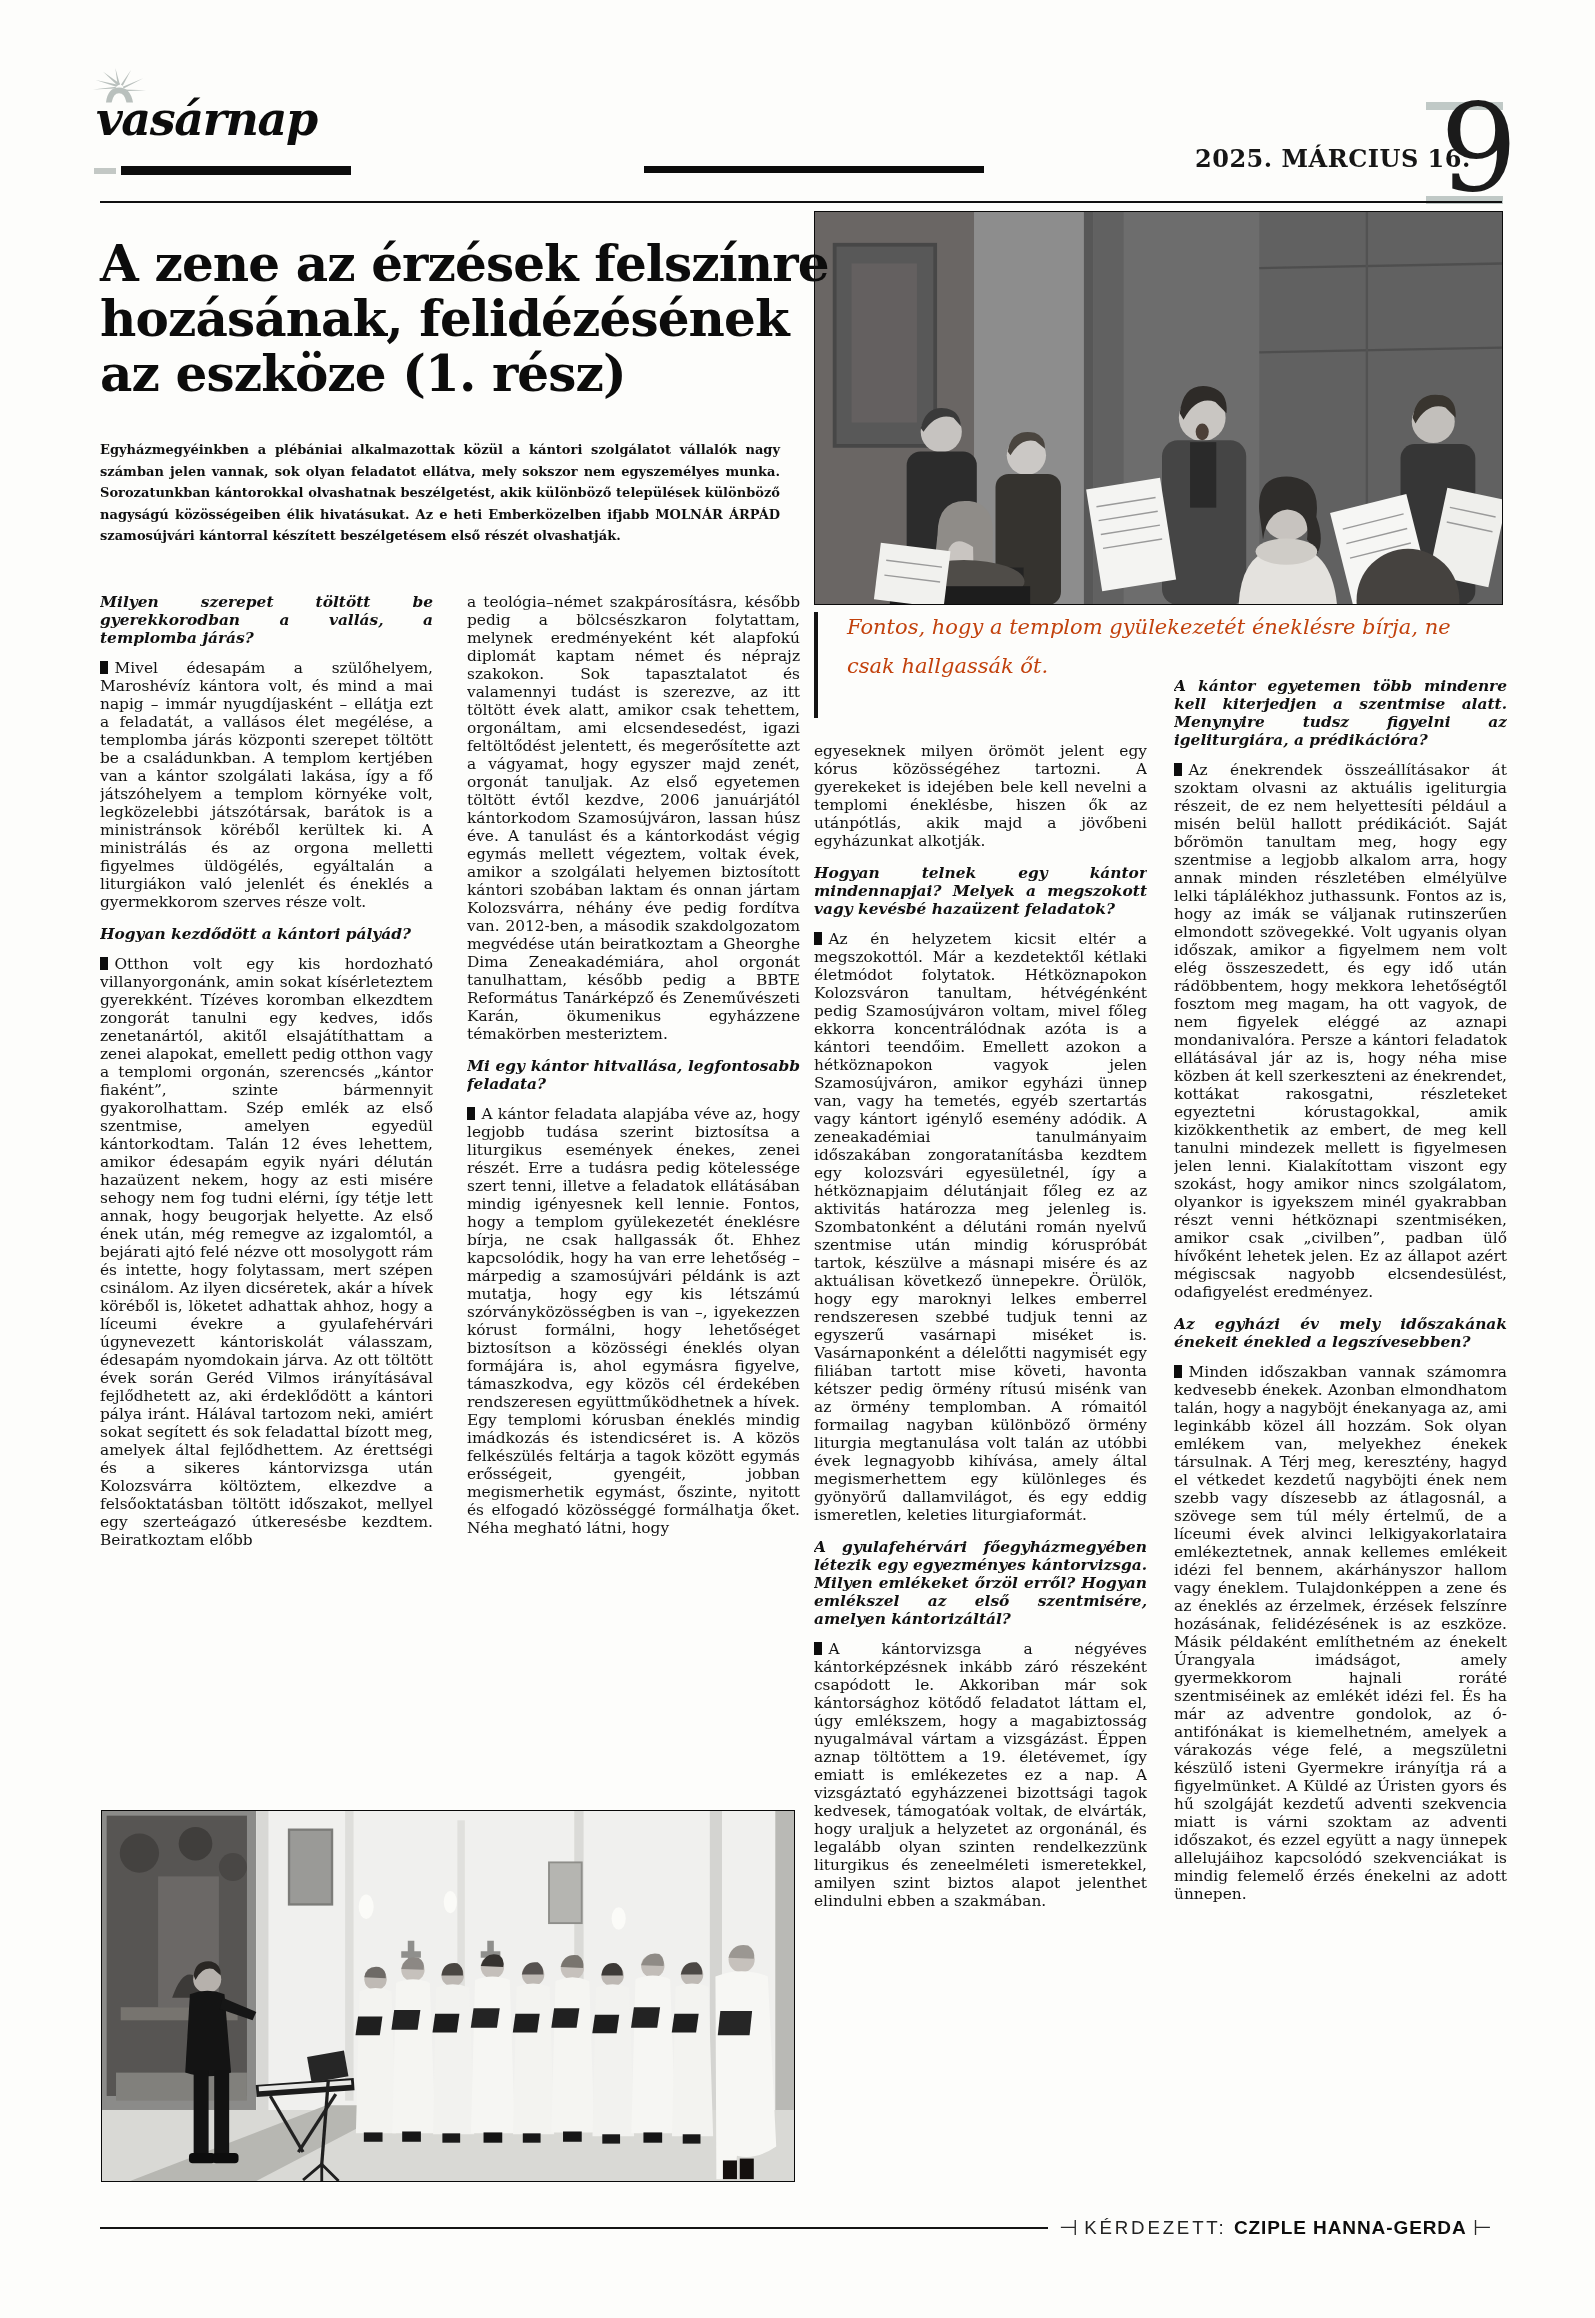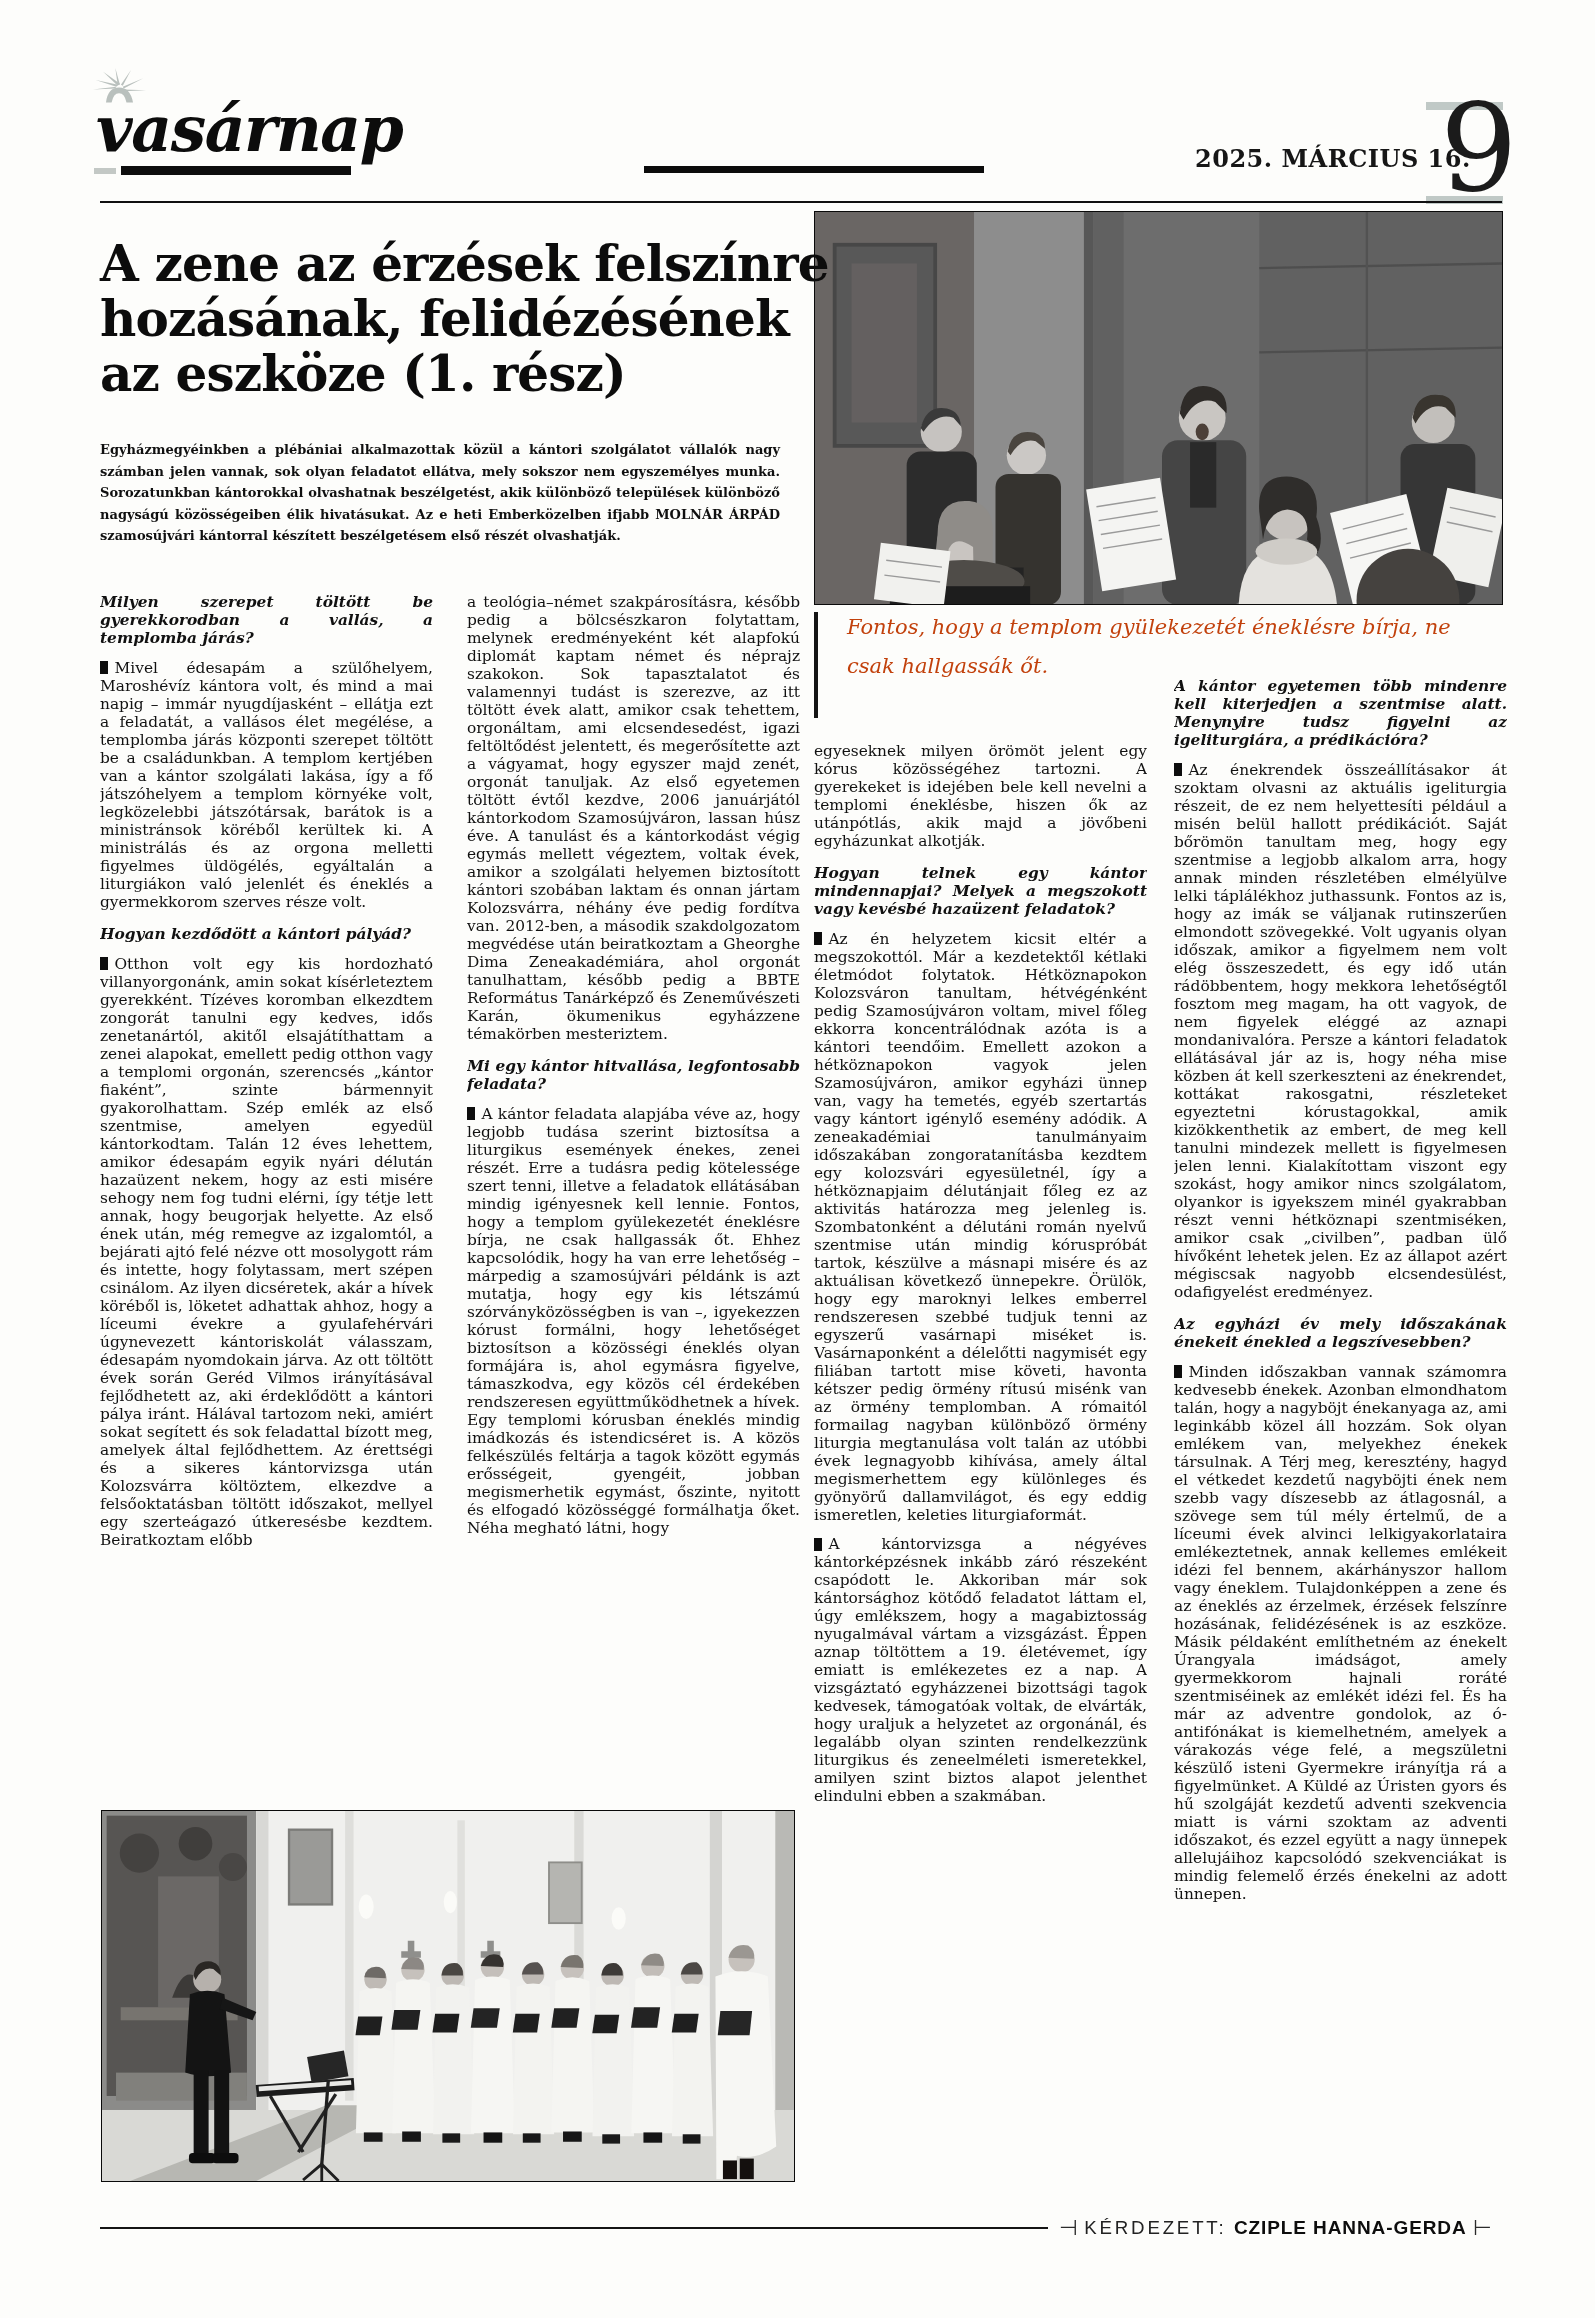--- a/index.html
+++ b/index.html
@@ -2,21 +2,21 @@
 <html style="font-size:7.5px"><head>
 <meta charset="utf-8">
 <style>
   html,body{margin:0;padding:0;background:#888;}
   .page{
     position:relative;width:1595px;height:2319px;background:#fdfdfb;
     font-family:"DejaVu Serif",serif;color:#111;overflow:hidden;
   }
   
   .logo{position:absolute;left:96px;top:92px;width:280px;
-    font-style:italic;font-weight:800;font-size:63px;letter-spacing:-1.4px;color:#0c0c0c;}
+    font-style:italic;font-weight:800;font-size:46px;letter-spacing:-1.4px;color:#0c0c0c;}
   .logo-sun{position:absolute;left:92px;top:66px;width:55px;height:45px;}
   .logo-bar{position:absolute;left:121px;top:166px;width:230px;height:9.3px;background:#0d0d0d;}
   .logo-tick{position:absolute;left:94px;top:168px;width:21.5px;height:6px;background:#c3c8c5;}
   .section-box{position:absolute;left:644px;top:106px;width:340px;height:64px;background:#edefee;
     display:flex;align-items:center;justify-content:center;}
   .section-box span{font-style:italic;font-weight:800;font-size:41px;color:#0a0a0a;letter-spacing:-0.5px;}
   .section-bar{position:absolute;left:644px;top:166px;width:340px;height:6.5px;background:#0b0b0b;}
   .issue-date{position:absolute;left:1195px;top:144px;width:220px;text-align:center;
     font-weight:700;font-size:24px;letter-spacing:0.5px;color:#161616;white-space:nowrap;}
   .page-number{position:absolute;left:1440px;top:87px;width:70px;text-align:center;
@@ -177,20 +177,21 @@
   <div class="col col2">
     <p class="a">a teológia–német szakpárosításra, később pedig a bölcsészkaron folytattam, melynek eredményeként két alapfokú diplomát kaptam német és néprajz szakokon. Sok tapasztalatot és valamennyi tudást is szerezve, az itt töltött évek alatt, amikor csak tehettem, orgonáltam, ami elcsendesedést, igazi feltöltődést jelentett, és megerősítette azt a vágyamat, hogy egyszer majd zenét, orgonát tanuljak. Az első egyetemen töltött évtől kezdve, 2006 januárjától kántorkodom Szamosújváron, lassan húsz éve. A tanulást és a kántorkodást végig egymás mellett végeztem, voltak évek, amikor a szolgálati helyemen biztosított kántori szobában laktam és onnan jártam Kolozsvárra, néhány éve pedig fordítva van. 2012-ben, a második szakdolgozatom megvédése után beiratkoztam a Gheorghe Dima Zeneakadémiára, ahol orgonát tanulhattam, később pedig a BBTE Református Tanárképző és Zeneművészeti Karán, ökumenikus egyházzene témakörben mesteriztem.</p>
     <p class="q">Mi egy kántor hitvallása, legfontosabb feladata?</p>
     <p class="a"><span class="amark"></span><span>A kántor feladata alapjába véve az, hogy legjobb tudása szerint biztosítsa a liturgikus események énekes, zenei részét. Erre a tudásra pedig kötelessége szert tenni, illetve a feladatok ellátásában mindig igényesnek kell lennie. Fontos, hogy a templom gyülekezetét éneklésre bírja, ne csak hallgassák őt. Ehhez kapcsolódik, hogy ha van erre lehetőség – márpedig a szamosújvári példánk is azt mutatja, hogy egy kis létszámú szórványközösségben is van –, igyekezzen kórust formálni, hogy lehetőséget biztosítson a közösségi éneklés olyan formájára is, ahol egymásra figyelve, támaszkodva, egy közös cél érdekében rendszeresen együttműködhetnek a hívek. Egy templomi kórusban éneklés mindig imádkozás és istendicséret is. A közös felkészülés feltárja a tagok között egymás erősségeit, gyengéit, jobban megismerhetik egymást, őszinte, nyitott és elfogadó közösséggé formálhatja őket. Néha megható látni, hogy</span></p>
   </div>
 
   <div class="col col3">
     <p class="a">egyeseknek milyen örömöt jelent egy kórus közösségéhez tartozni. A gyerekeket is idejében bele kell nevelni a templomi éneklésbe, hiszen ők az utánpótlás, akik majd a jövőbeni egyházunkat alkotják.</p>
     <p class="q">Hogyan telnek egy kántor mindennapjai? Melyek a megszokott vagy kevésbé hazaüzent feladatok?</p>
     <p class="a"><span class="amark"></span><span>Az én helyzetem kicsit eltér a megszokottól. Már a kezdetektől kétlaki életmódot folytatok. Hétköznapokon Kolozsváron tanultam, hétvégénként pedig Szamosújváron voltam, mivel főleg ekkorra koncentrálódnak azóta is a kántori teendőim. Emellett azokon a hétköznapokon vagyok jelen Szamosújváron, amikor egyházi ünnep van, vagy ha temetés, egyéb szertartás vagy kántort igénylő esemény adódik. A zeneakadémiai tanulmányaim időszakában zongoratanításba kezdtem egy kolozsvári egyesületnél, így a hétköznapjaim délutánjait főleg ez az aktivitás határozza meg jelenleg is. Szombatonként a délutáni román nyelvű szentmise után mindig kóruspróbát tartok, készülve a másnapi misére és az aktuálisan következő ünnepekre. Örülök, hogy egy maroknyi lelkes emberrel rendszeresen szebbé tudjuk tenni az egyszerű vasárnapi miséket is. Vasárnaponként a délelőtti nagymisét egy filiában tartott mise követi, havonta kétszer pedig örmény rítusú misénk van az örmény templomban. A rómaitól formailag nagyban különböző örmény liturgia megtanulása volt talán az utóbbi évek legnagyobb kihívása, amely által megismerhettem egy különleges és gyönyörű dallamvilágot, és egy eddig ismeretlen, keleties liturgiaformát.</span></p>
+    <p class="q">A gyulafehérvári főegyházmegyében létezik egy egyezményes kántorvizsga. Milyen emlékeket őrzöl erről? Hogyan emlékszel az első szentmisére, amelyen kántorizáltál?</p>
     <p class="a"><span class="amark"></span><span>A kántorvizsga a négyéves kántorképzésnek inkább záró részeként csapódott le. Akkoriban már sok kántorsághoz kötődő feladatot láttam el, úgy emlékszem, hogy a magabiztosság nyugalmával vártam a vizsgázást. Éppen aznap töltöttem a 19. életévemet, így emiatt is emlékezetes ez a nap. A vizsgáztató egyházzenei bizottsági tagok kedvesek, támogatóak voltak, de elvárták, hogy uraljuk a helyzetet az orgonánál, és legalább olyan szinten rendelkezzünk liturgikus és zeneelméleti ismeretekkel, amilyen szint biztos alapot jelenthet elindulni ebben a szakmában.</span></p>
   </div>
 
   <div class="col col4">
     <p class="q">A kántor egyetemen több mindenre kell kiterjedjen a szentmise alatt. Menynyire tudsz figyelni az igeliturgiára, a prédikációra?</p>
     <p class="a"><span class="amark"></span><span>Az énekrendek összeállításakor át szoktam olvasni az aktuális igeliturgia részeit, de ez nem helyettesíti például a misén belül hallott prédikációt. Saját bőrömön tanultam meg, hogy egy szentmise a legjobb alkalom arra, hogy annak minden részletében elmélyülve lelki táplálékhoz juthassunk. Fontos az is, hogy az imák se váljanak rutinszerűen elmondott szövegekké. Volt ugyanis olyan időszak, amikor a figyelmem nem volt elég összeszedett, és egy idő után rádöbbentem, hogy mekkora lehetőségtől fosztom meg magam, ha ott vagyok, de nem figyelek eléggé az aznapi mondanivalóra. Persze a kántori feladatok ellátásával jár az is, hogy néha mise közben át kell szerkeszteni az énekrendet, kottákat rakosgatni, részleteket egyeztetni kórustagokkal, amik kizökkenthetik az embert, de meg kell tanulni mindezek mellett is figyelmesen jelen lenni. Kialakítottam viszont egy szokást, hogy amikor nincs szolgálatom, olyankor is igyekszem minél gyakrabban részt venni hétköznapi szentmiséken, amikor csak „civilben”, padban ülő hívőként lehetek jelen. Ez az állapot azért mégiscsak nagyobb elcsendesülést, odafigyelést eredményez.</span></p>
     <p class="q">Az egyházi év mely időszakának énekeit énekled a legszívesebben?</p>
     <p class="a"><span class="amark"></span><span>Minden időszakban vannak számomra kedvesebb énekek. Azonban elmondhatom talán, hogy a nagyböjt énekanyaga az, ami leginkább közel áll hozzám. Sok olyan emlékem van, melyekhez énekek társulnak. A Térj meg, keresztény, hagyd el vétkedet kezdetű nagyböjti ének nem szebb vagy díszesebb az átlagosnál, a szövege sem túl mély értelmű, de a líceumi évek alvinci lelkigyakorlataira emlékeztetnek, annak kellemes emlékeit idézi fel bennem, akárhányszor hallom vagy éneklem. Tulajdonképpen a zene és az éneklés az érzelmek, érzések felszínre hozásának, felidézésének is az eszköze. Másik példaként említhetném az énekelt Úrangyala imádságot, amely gyermekkorom hajnali roráté szentmiséinek az emlékét idézi fel. És ha már az adventre gondolok, az ó-antifónákat is kiemelhetném, amelyek a várakozás vége felé, a megszületni készülő isteni Gyermekre irányítja rá a figyelmünket. A Küldé az Úristen gyors és hű szolgáját kezdetű adventi szekvencia miatt is várni szoktam az adventi időszakot, és ezzel együtt a nagy ünnepek allelujáihoz kapcsolódó szekvenciákat is mindig felemelő érzés énekelni az adott ünnepen.</span></p>
   </div>
 

